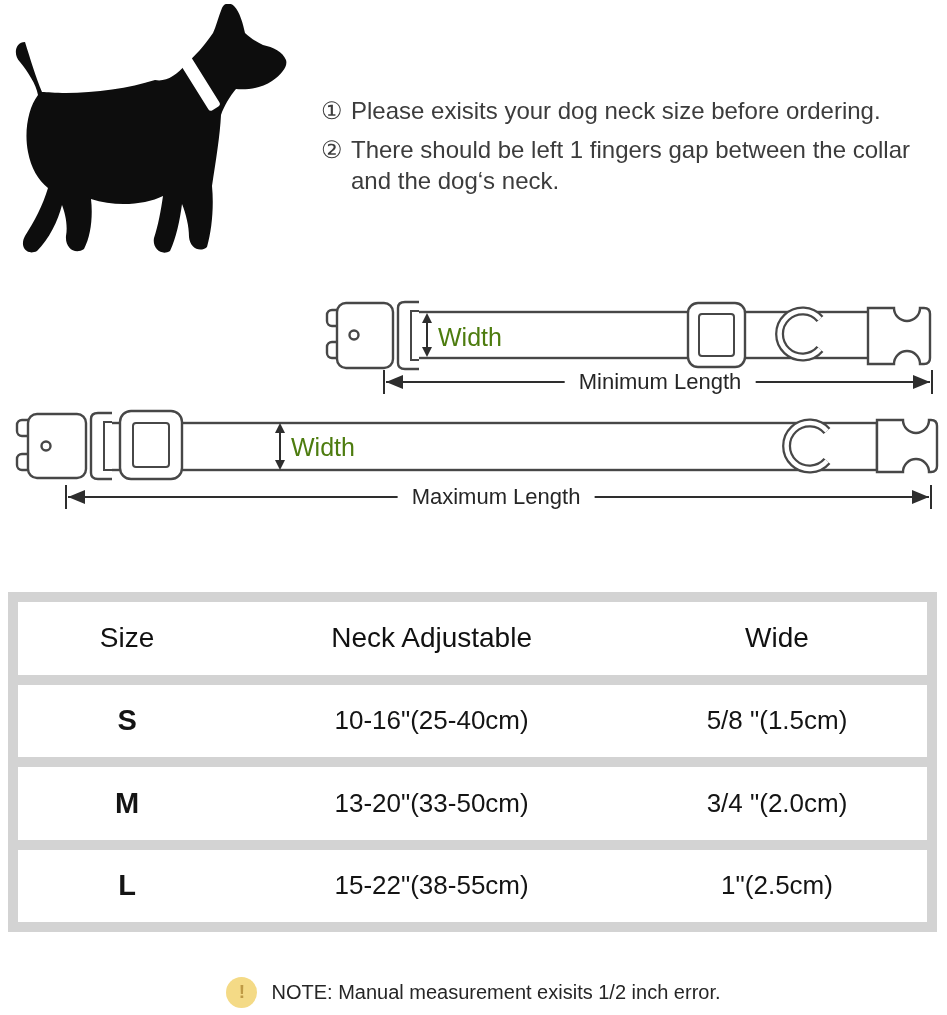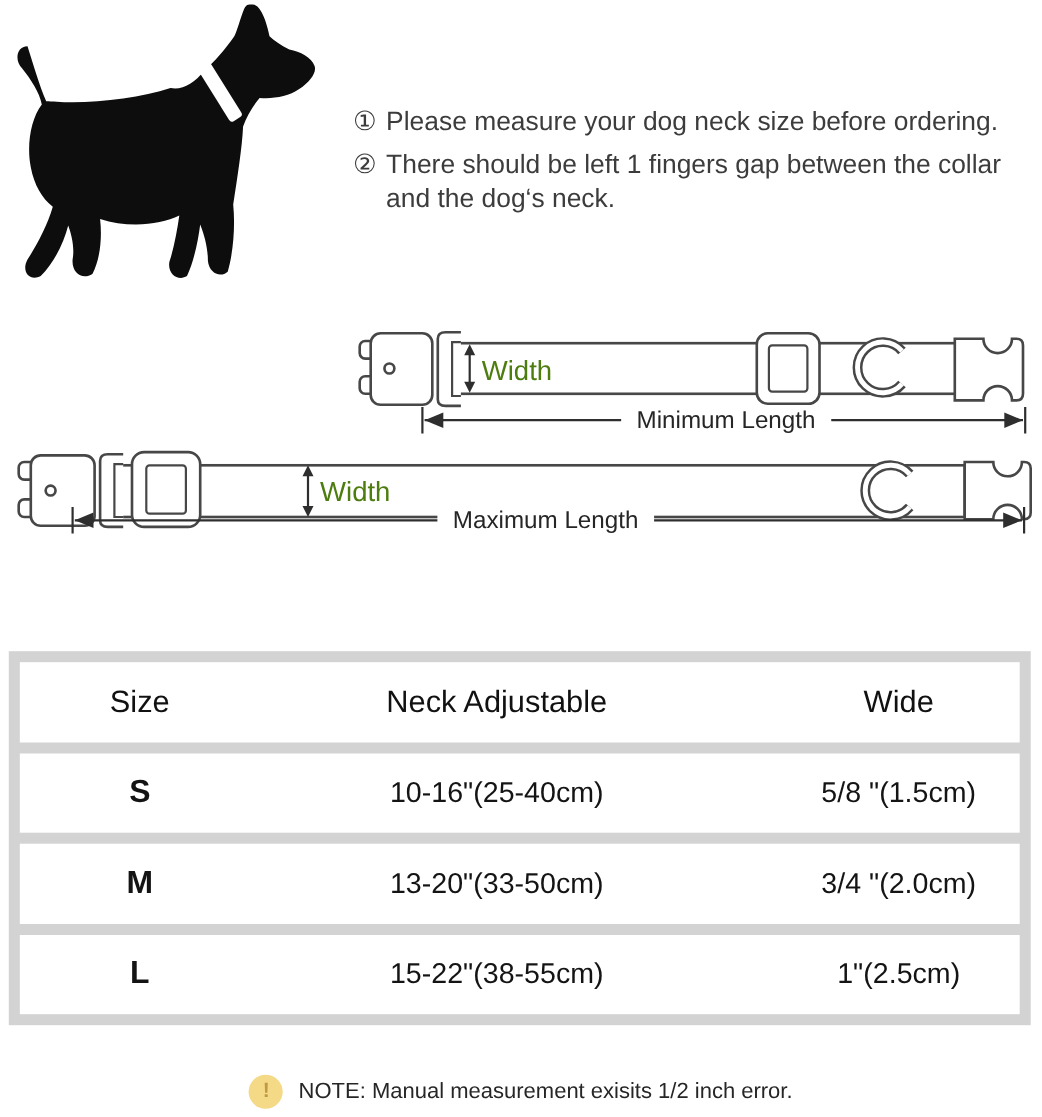--- a/index.html
+++ b/index.html
@@ -21,21 +21,21 @@
     position:absolute;left:50%;top:50%;transform:translate(-50%,-50%);
     background:#fff;padding:0 14px;font-size:22px;color:#262626;white-space:nowrap;
   }
   
   .size-table{
     left:8px;top:592px;width:929px;height:340px;background:#d3d3d3;
     box-sizing:border-box;padding:10px;display:flex;flex-direction:column;gap:10px;
   }
   .t-row{
     flex:1;background:#ffffff;display:grid;grid-template-columns:24% 43% 33%;
-    align-items:center;text-align:center;gap:20px;
+    align-items:center;text-align:center;
   }
   .t-row .cell{font-size:26px;color:#141414;}
   .t-row.header .cell{font-size:28px;color:#111;}
   .t-row .cell.size-val{font-weight:bold;font-size:29px;}
   
   .note{left:0;top:972px;width:947px;height:40px;display:flex;align-items:center;justify-content:center;gap:14px;}
   .note-icon{
     width:31px;height:31px;border-radius:50%;background:#f4da86;color:#bf9a45;
     display:flex;align-items:center;justify-content:center;
     font-weight:bold;font-size:19px;flex:0 0 31px;
@@ -69,21 +69,21 @@
          C130,88 95,93 66,93 C55,93 47,92 42,92
          C36,78 30,58 25,42 Z"></path>
     <g transform="translate(199,82) rotate(58)">
       <rect x="-31" y="-6.5" width="62" height="13" rx="3" fill="#ffffff"></rect>
     </g>
   </svg>
 
   <div class="abs instructions">
     <div class="instr-item">
       <span class="instr-num">①</span>
-      <span class="instr-text">Please measure your dog neck size before ordering.</span>
+      <span class="instr-text">Please exisits your dog neck size before ordering.</span>
     </div>
     <div class="instr-item">
       <span class="instr-num">②</span>
       <span class="instr-text">There should be left 1 fingers gap between the collar and the dog‘s neck.</span>
     </div>
   </div>
 
   <svg class="abs" style="left:325px;top:296px;" width="622" height="78" viewBox="325 296 622 78">
     <rect class="ln" x="409" y="312" width="462" height="46"></rect>
     <g>
@@ -142,21 +142,21 @@
       <polygon class="arrow" points="280,470 275,460 285,460"></polygon>
     </g>
     <g>
       <path d="M827,461 A23,23 0 1 1 827,431" fill="none" stroke="#474747" stroke-width="9"></path>
       <path d="M827,461 A23,23 0 1 1 827,431" fill="none" stroke="#ffffff" stroke-width="4.5"></path>
     </g>
     <path class="ln" d="M877,420 H903 A13,13 0 0 0 929,420 H931 Q937,420 937,426 V466 Q937,472 931,472 H929 A13,13 0 0 0 903,472 H877 Z"></path>
   </svg>
   <span class="abs width-label" style="left:291px;top:433px;">Width</span>
 
-  <div class="dim" style="left:52px;top:458px;width:888px;">
+  <div class="dim" style="left:52px;top:482px;width:888px;">
     <svg width="888" height="30" viewBox="52 479 888 30">
       <line class="shaft" x1="66" y1="482" x2="66" y2="506"></line>
       <line class="shaft" x1="931" y1="482" x2="931" y2="506"></line>
       <line class="shaft" x1="68" y1="494" x2="929" y2="494"></line>
       <polygon class="arrow" points="68,494 85,487 85,501"></polygon>
       <polygon class="arrow" points="929,494 912,487 912,501"></polygon>
     </svg>
     <span class="dim-label">Maximum Length</span>
   </div>
 

